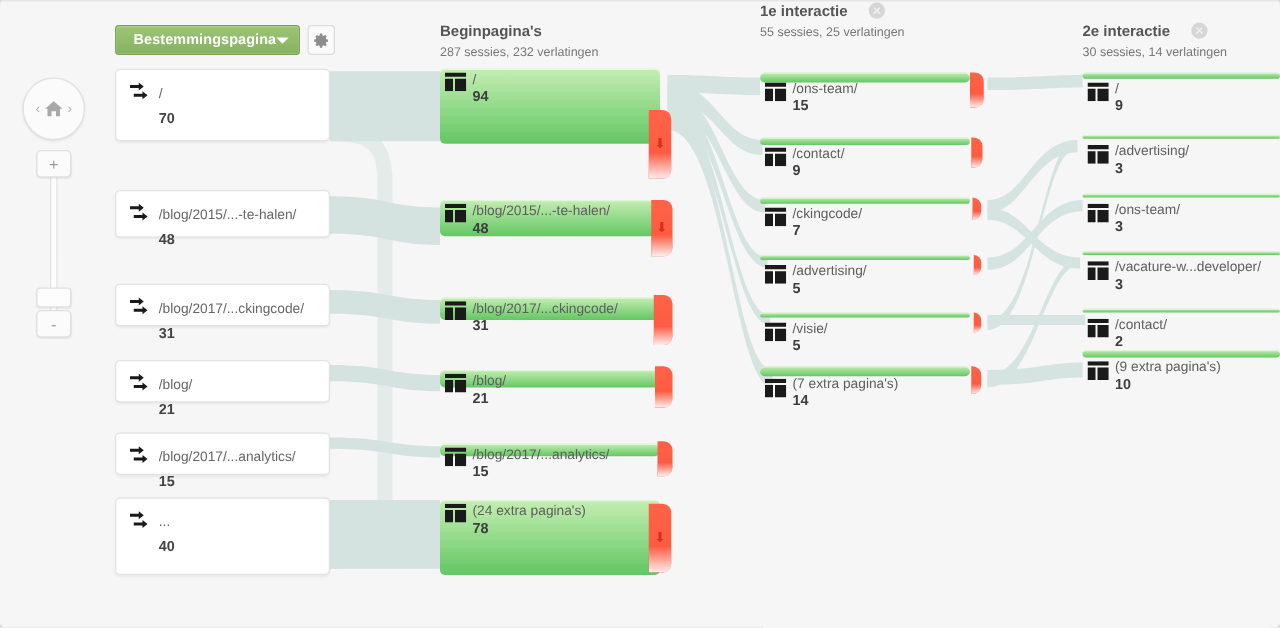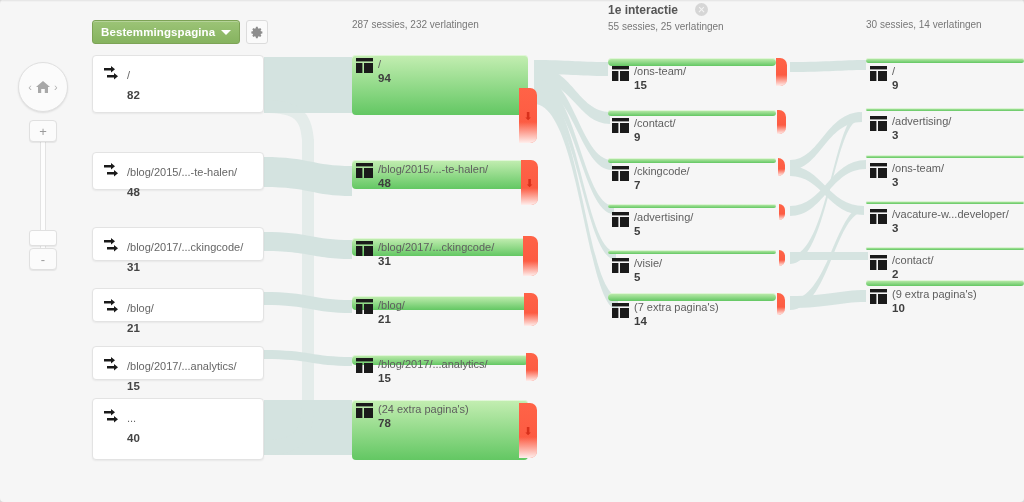--- a/index.html
+++ b/index.html
@@ -54,21 +54,21 @@
 
   
   .dim-select{
     position:absolute; left:92px; top:20px; width:148px; height:24px;
     background:linear-gradient(#9cc477,#86b35f);
     border:1px solid #7da356; border-radius:3px;
     color:#fff; font-size:11.5px; font-weight:bold;
     display:flex; align-items:center; padding:0 8px;
     box-shadow:inset 0 1px 0 rgba(255,255,255,.25);
   }
-  .dim-select .lbl{ flex:1; letter-spacing:.1px;}
+  .dim-select .lbl{ flex:1; letter-spacing:.1px;text-align:right;}
   .caret{ width:0;height:0;border-left:5px solid transparent;border-right:5px solid transparent;border-top:5px solid #fff;}
   .gear-btn{
     position:absolute; left:246px; top:20px; width:22px; height:24px;
     background:#fafafa; border:1px solid #dcdcdc; border-radius:3px;
     display:flex; align-items:center; justify-content:center;
   }
 
   
   .col-head{ position:absolute; }
   .col-head .t{
@@ -193,42 +193,47 @@
     <span class="caret"></span>
   </div>
   <div class="gear-btn">
     <svg width="13" height="13" viewBox="0 0 16 16">
       <path fill="#8d8d8d" d="M8 5.2A2.8 2.8 0 1 0 8 10.8 2.8 2.8 0 1 0 8 5.2zm0 4.2A1.4 1.4 0 1 1 8 6.6a1.4 1.4 0 0 1 0 2.8z"></path>
       <path fill="#8d8d8d" d="M14 9.1v-2.2l-1.7-.3a4.6 4.6 0 0 0-.5-1.2l1-1.4-1.6-1.6-1.4 1a4.6 4.6 0 0 0-1.2-.5L8.3 1H6.1l-.3 1.9a4.6 4.6 0 0 0-1.2.5l-1.4-1L1.6 4l1 1.4a4.6 4.6 0 0 0-.5 1.2L.4 6.9v2.2l1.7.3c.1.4.3.8.5 1.2l-1 1.4 1.6 1.6 1.4-1c.4.2.8.4 1.2.5l.3 1.9h2.2l.3-1.9c.4-.1.8-.3 1.2-.5l1.4 1 1.6-1.6-1-1.4c.2-.4.4-.8.5-1.2L14 9.1z"></path>
     </svg>
   </div>
 
   <div class="col-head" style="left:352px; top:16px;">
+    <div><span class="t">Beginpagina's</span></div>
     <div class="sub">287 sessies, 232 verlatingen</div>
   </div>
   <div class="col-head" style="left:608px; top:0;">
     <div>
       <span class="t">1e interactie</span>
       <span class="close-ic"></span>
     </div>
     <div class="sub">55 sessies, 25 verlatingen</div>
   </div>
   <div class="col-head" style="left:866px; top:16px;">
+    <div>
+      <span class="t">2e interactie</span>
+      <span class="close-ic"></span>
+    </div>
     <div class="sub">30 sessies, 14 verlatingen</div>
   </div>
 
   <div class="card" style="top:55px; height:58px;">
     <div class="body">
       <svg width="18" height="18" viewBox="0 0 18 18" class="ic">
         <path fill="#1a1a1a" d="M1 4h7v-2l4 3.2-4 3.2v-2h-7z"></path>
         <path fill="#1a1a1a" d="M4 11h7v-2l4 3.2-4 3.2v-2h-7z"></path>
       </svg>
       <span class="txt">
         <span class="name">/</span><br>
-        <span class="val">82</span>
+        <span class="val">70</span>
       </span>
     </div>
   </div>
 
   <div class="card" style="top:152px; height:38px;">
     <div class="body">
       <svg width="18" height="18" viewBox="0 0 18 18">
         <path fill="#1a1a1a" d="M1 4h7v-2l4 3.2-4 3.2v-2h-7z"></path>
           <path fill="#1a1a1a" d="M4 11h7v-2l4 3.2-4 3.2v-2h-7z"></path>
       </svg>

